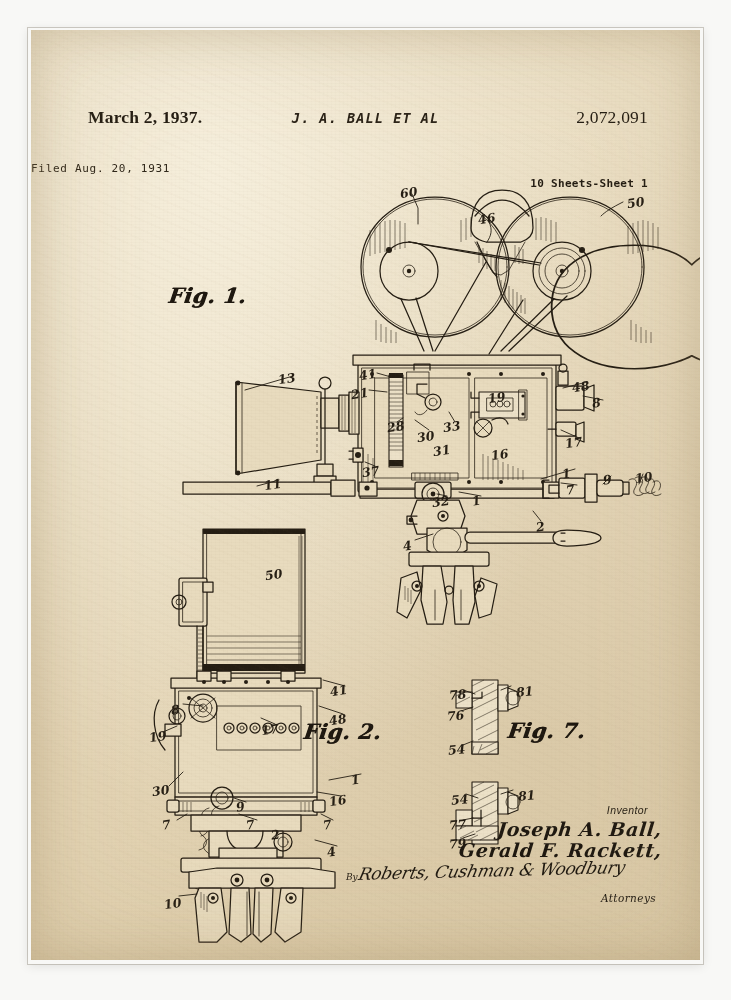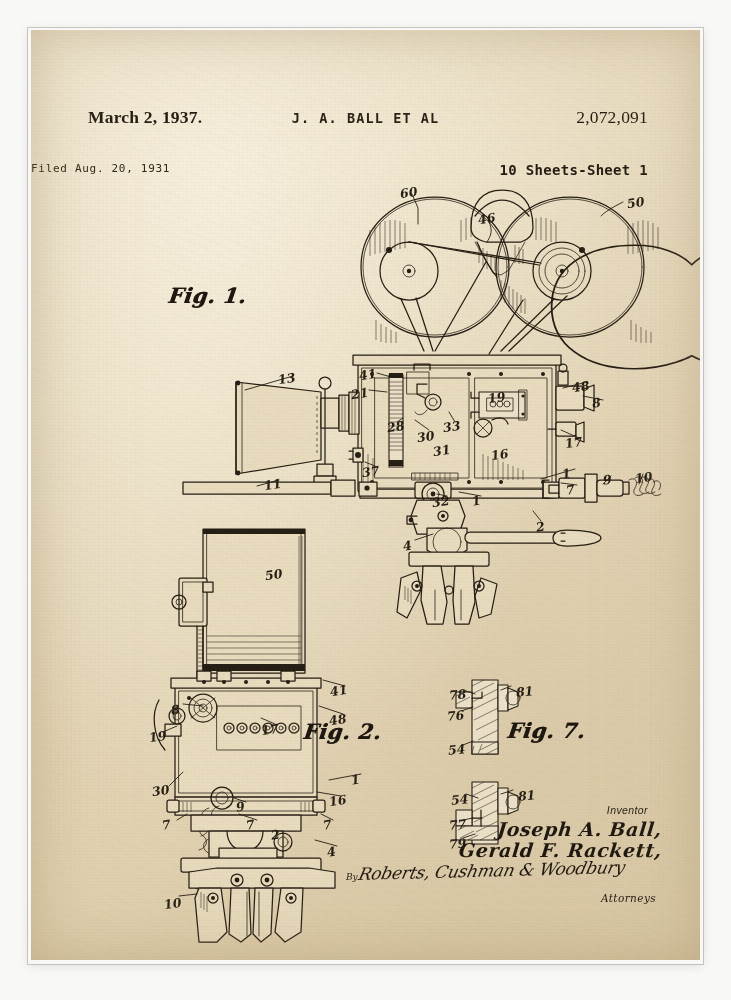--- a/index.html
+++ b/index.html
@@ -28,27 +28,27 @@
     box-shadow:inset 0 0 48px rgba(150,125,85,.30), inset 0 0 120px rgba(165,140,100,.16);}
 
   
   #hdr{position:absolute;left:0;top:0;width:669px;height:110px;margin-top:47px;}
   #hdr .date{position:absolute;left:57px;top:30px;font-family:"Liberation Serif",serif;
     font-weight:bold;font-size:17.5px;letter-spacing:.2px;color:#231c12;}
   #hdr .pnum{position:absolute;right:52px;top:30px;font-family:"Liberation Serif",serif;
     font-weight:normal;font-size:17.5px;letter-spacing:.2px;color:#231c12;}
   #hdr .inv{position:absolute;left:0;right:0;top:33px;text-align:center;
     font-family:"DejaVu Sans Mono",monospace;font-size:13.5px;font-weight:bold;
-    letter-spacing:1.1px;color:#2a2217;}
+    letter-spacing:1.1px;color:#2a2217;font-style:italic;}
   #hdr .title{position:absolute;left:0;right:0;top:60px;text-align:center;
     font-family:"DejaVu Sans Mono",monospace;font-size:10.5px;letter-spacing:1.3px;color:#3a301f;}
   #hdr .filed{position:absolute;left:0;right:0;top:85px;
     font-family:"DejaVu Sans Mono",monospace;font-size:11px;letter-spacing:.7px;color:#2e2619;}
-  #hdr .sheets{position:absolute;right:52px;top:85px;
-    font-family:"DejaVu Sans Mono",monospace;font-size:14px;font-weight:bold;letter-spacing:.3px;color:#231c12;}
+  #hdr .sheets{position:absolute;right:52px;top:100px;
+    font-family:"DejaVu Sans Mono",monospace;font-size:11px;font-weight:bold;letter-spacing:.3px;color:#231c12;}
 
   
   .figlab{position:absolute;font-family:"DejaVu Serif",serif;font-weight:bold;font-style:italic;
     font-size:21px;color:#1d170f;letter-spacing:.5px;
     transform:skewX(-8deg);text-shadow:.6px 0 0 #1d170f;}
 
   
   .ref{position:absolute;font-family:"DejaVu Serif",serif;font-style:italic;font-weight:bold;
     font-size:12.5px;color:#241d13;transform:rotate(-9deg);white-space:nowrap;}
   .ref.r2{transform:rotate(-5deg);}

